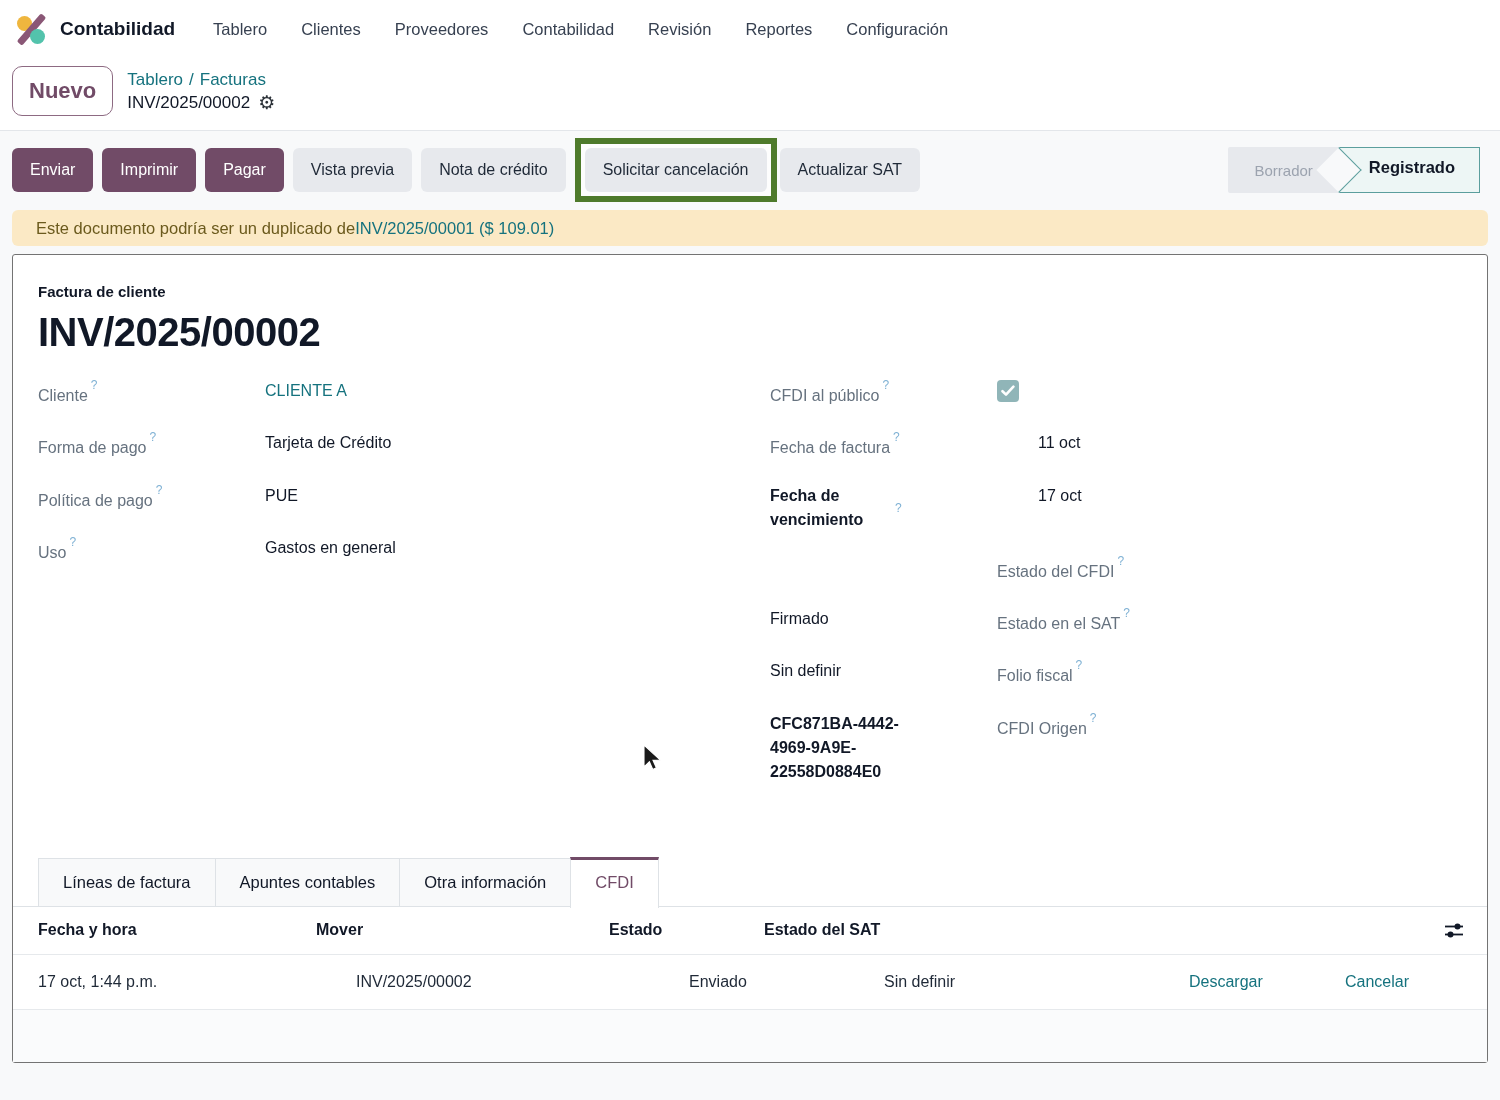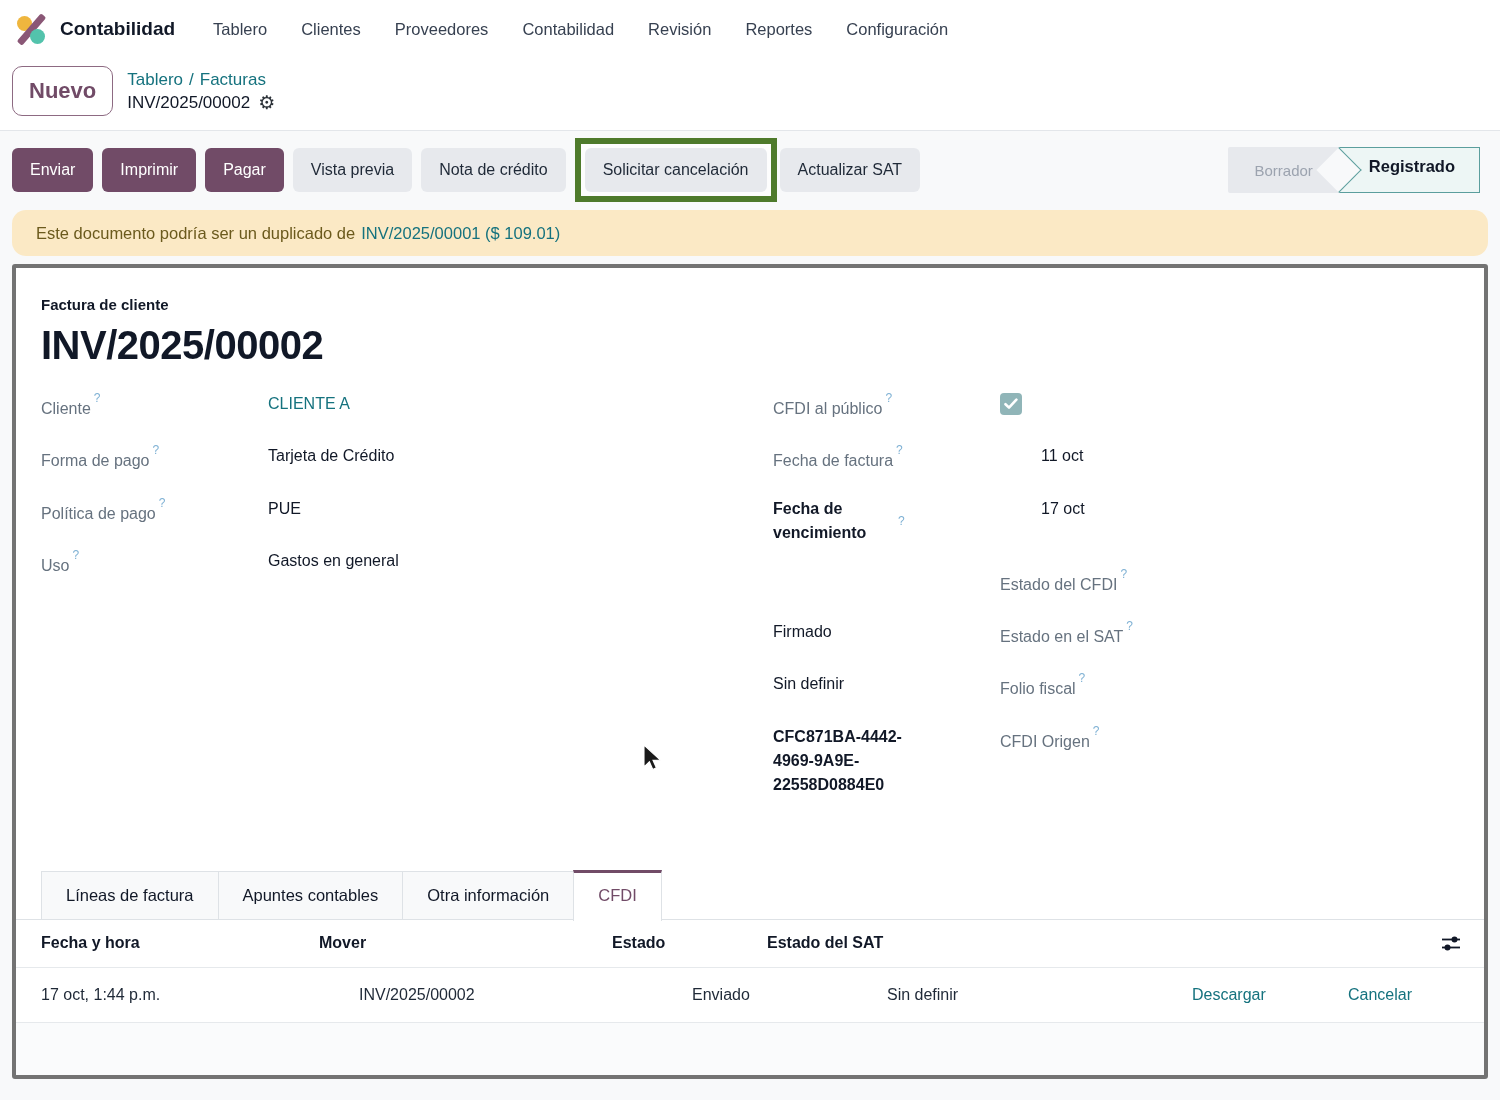--- a/index.html
+++ b/index.html
@@ -35,30 +35,30 @@
     padding:0 18px; height:44px; cursor:pointer; white-space:nowrap; }
   .btn-primary { background:#714B67; color:#fff; }
   .btn-secondary { background:#e7e9ed; color:#1f2937; }
   .annotation-box { background:#4e7a2b; padding:6px; display:flex; 
     margin:-10px -6px -10px 0; position:relative; z-index:2; }
   .annotation-gap { background:#fdfdfd; padding:4px; display:flex; }
   .statusbar { margin-left:auto; display:flex; align-items:stretch; height:46px; }
   .status-draft { background:#e7e9ed; color:#9ca3af; display:flex; align-items:center;
     padding:0 26px; font-size:15px; border-radius:2px 0 0 2px; cursor:pointer; }
   .status-current { position:relative; background:#edf6f5; border:1px solid #5b9e9d; border-left:none;
-    display:flex; align-items:flex-end; padding:0 24px 16px 30px; font-size:16.5px; font-weight:700; color:#111827; cursor:pointer; }
+    display:flex; align-items:center; padding:0 24px 6px 30px; font-size:16.5px; font-weight:700; color:#111827; cursor:pointer; }
   .status-chevron { position:absolute; left:-16px; top:6px; width:32px; height:32px;
     background:#f8f9fa; border-top:1px solid #5b9e9d; border-right:1px solid #5b9e9d; transform:rotate(45deg); }
   .status-current .label { position:relative; z-index:1; }
   
-  .warning-banner { margin:7px 12px 8px; background:#fbe9c5; border-radius:14px; height:46px;
-    display:flex; align-items:center; padding:0 24px; font-size:16.5px; color:#6b5a1d; gap:6px; }
+  .warning-banner { margin:7px 12px 8px; background:#fbe9c5; border-radius:6px; height:36px;
+    display:flex; align-items:center; padding:0 24px; font-size:16.5px; color:#6b5a1d; }
   .warning-link { color:#15727e; text-decoration:none; font-weight:500; cursor:pointer; }
   
-  .card { margin:0 12px; background:#fff; border:4px solid #737373; border-radius:3px; }
+  .card { margin:0 12px; background:#fff; border:1px solid #737373; border-radius:3px; }
   .card-pad { padding:28px 24px 0 25px; }
   .doc-type { font-size:15px; font-weight:700; color:#111827; }
   .doc-number { font-size:40px; font-weight:700; color:#111827; letter-spacing:-0.5px; margin-top:10px; }
   .fields { display:flex; margin-top:24px; }
   .left-col { width:732px; flex:none; }
   .right-col { flex:1; }
   .field-row { display:flex; align-items:flex-start; margin-bottom:23px; line-height:24px; }
   .f-label { color:#66727f; }
   .left-col .f-label { width:186px; flex:none; }
   .right-col .f-label { width:227px; flex:none; }

